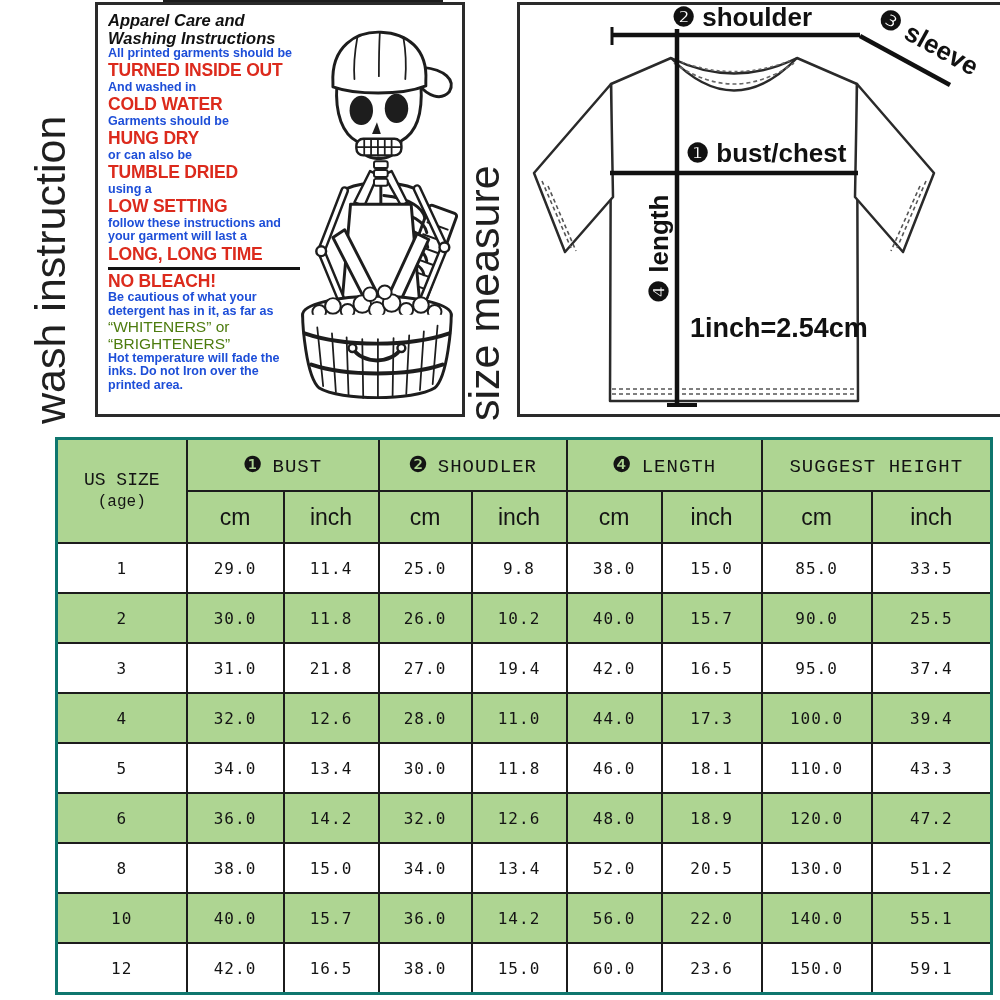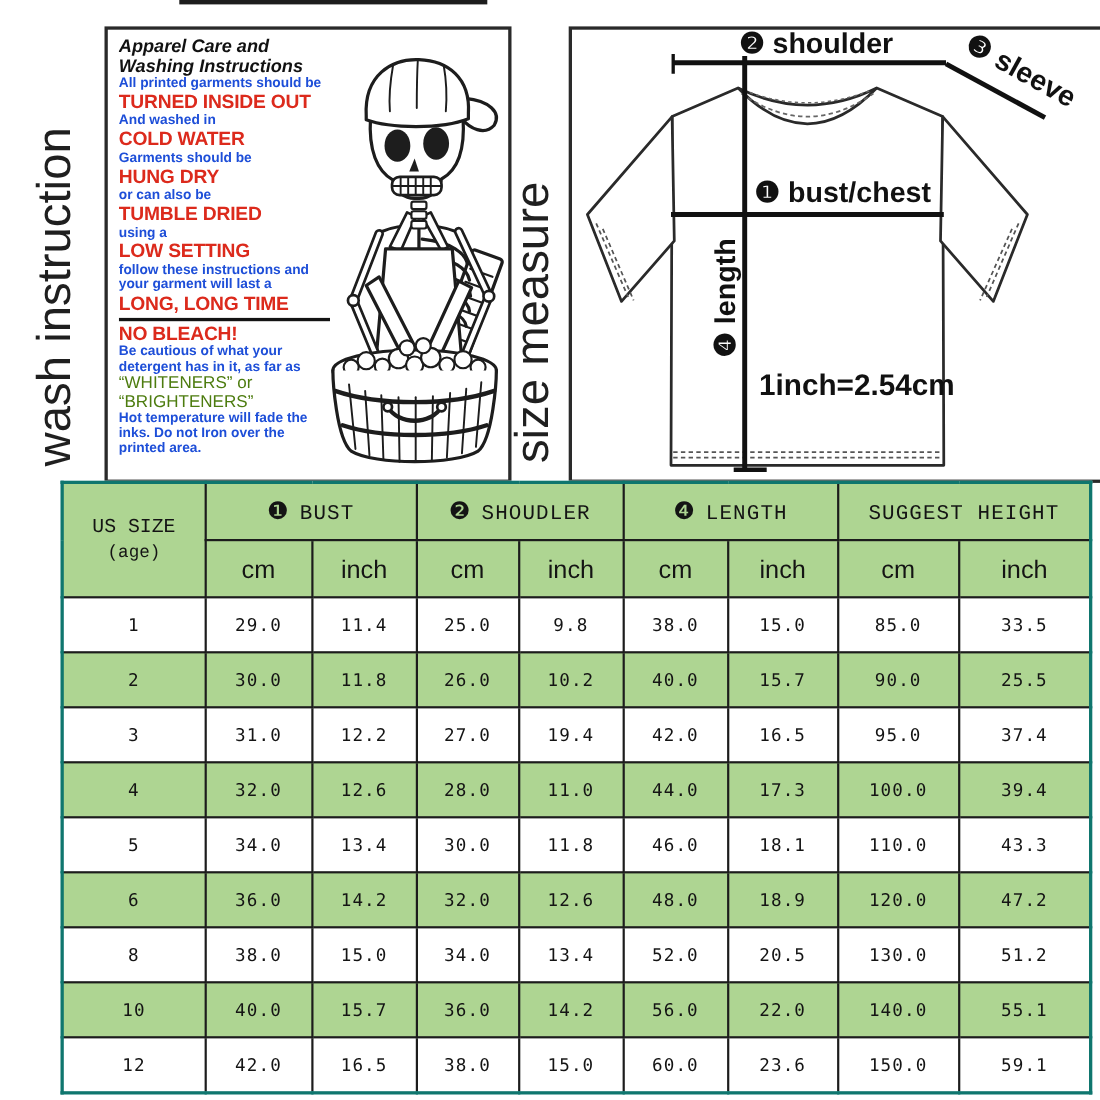--- a/index.html
+++ b/index.html
@@ -9,21 +9,21 @@
   
   .top-artifact{position:absolute;left:163px;top:0;width:280px;height:4px;background:#1d1d1d;}
 
   
   .vlabel{position:absolute;white-space:nowrap;transform:rotate(-90deg);transform-origin:left top;
           font-size:43px;color:#1f1f1f;letter-spacing:0;}
   .vlabel.wash{left:26px;top:424px;}
   .vlabel.measure{left:460px;top:421px;}
 
   
-  .panel{position:absolute;top:24px;height:415px;background:#fff;border:3px solid #2a2a2a;box-sizing:border-box;}
+  .panel{position:absolute;top:2px;height:415px;background:#fff;border:3px solid #2a2a2a;box-sizing:border-box;}
   .panel.wash-box{left:95px;width:370px;}
   .panel.measure-box{left:517px;width:528px;}
 
   
   .wash-text{position:absolute;left:10px;top:6px;width:192px;height:398px;overflow:hidden;}
   .wtitle{font-style:italic;font-weight:bold;font-size:16.5px;line-height:1.1;color:#111;}
   .wl{white-space:nowrap;}
   .wl.small{font-weight:bold;font-size:12.5px;line-height:1.05;color:#1d4ed8;}
   .wl.red{font-weight:bold;font-size:17.5px;line-height:1.08;color:#dc2a1c;letter-spacing:-0.2px;margin:1px 0;}
   .wl.emph{font-weight:normal;font-size:15.5px;line-height:1.12;color:#4d7c0f;}
@@ -285,21 +285,21 @@
           <td>26.0</td>
           <td>10.2</td>
           <td>40.0</td>
           <td>15.7</td>
           <td>90.0</td>
           <td>25.5</td>
         </tr>
         <tr>
           <td>3</td>
           <td>31.0</td>
-          <td>12.2</td>
+          <td>21.8</td>
           <td>27.0</td>
           <td>19.4</td>
           <td>42.0</td>
           <td>16.5</td>
           <td>95.0</td>
           <td>37.4</td>
         </tr>
         <tr class="green">
           <td>4</td>
           <td>32.0</td>

